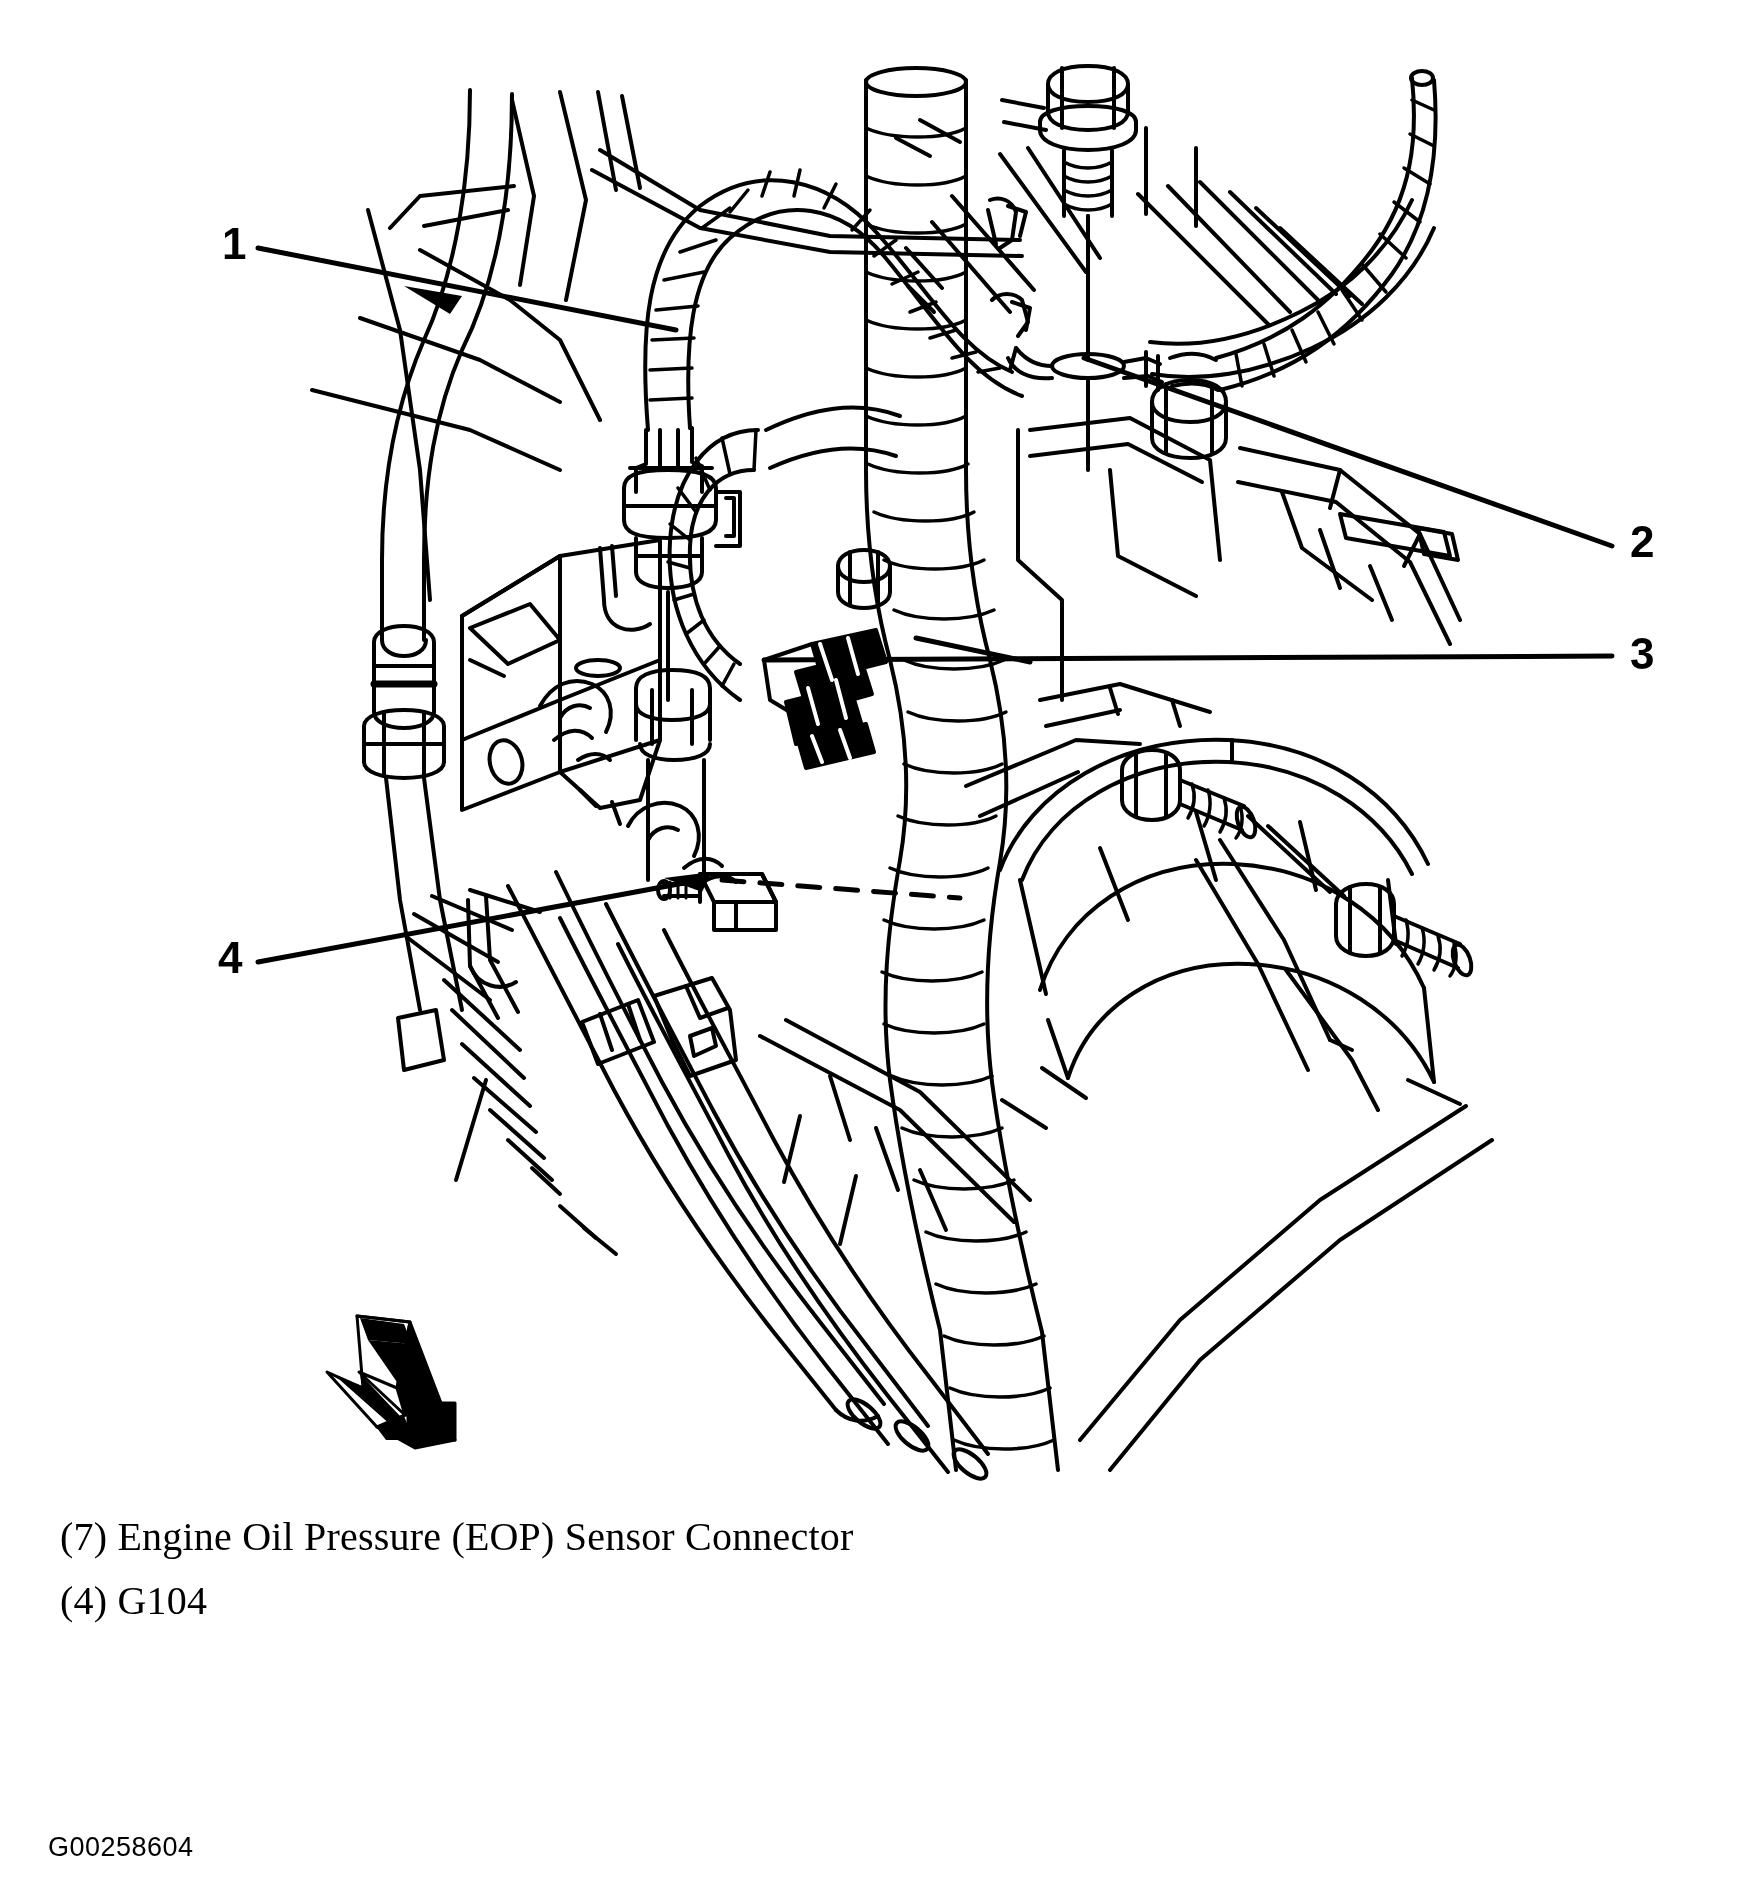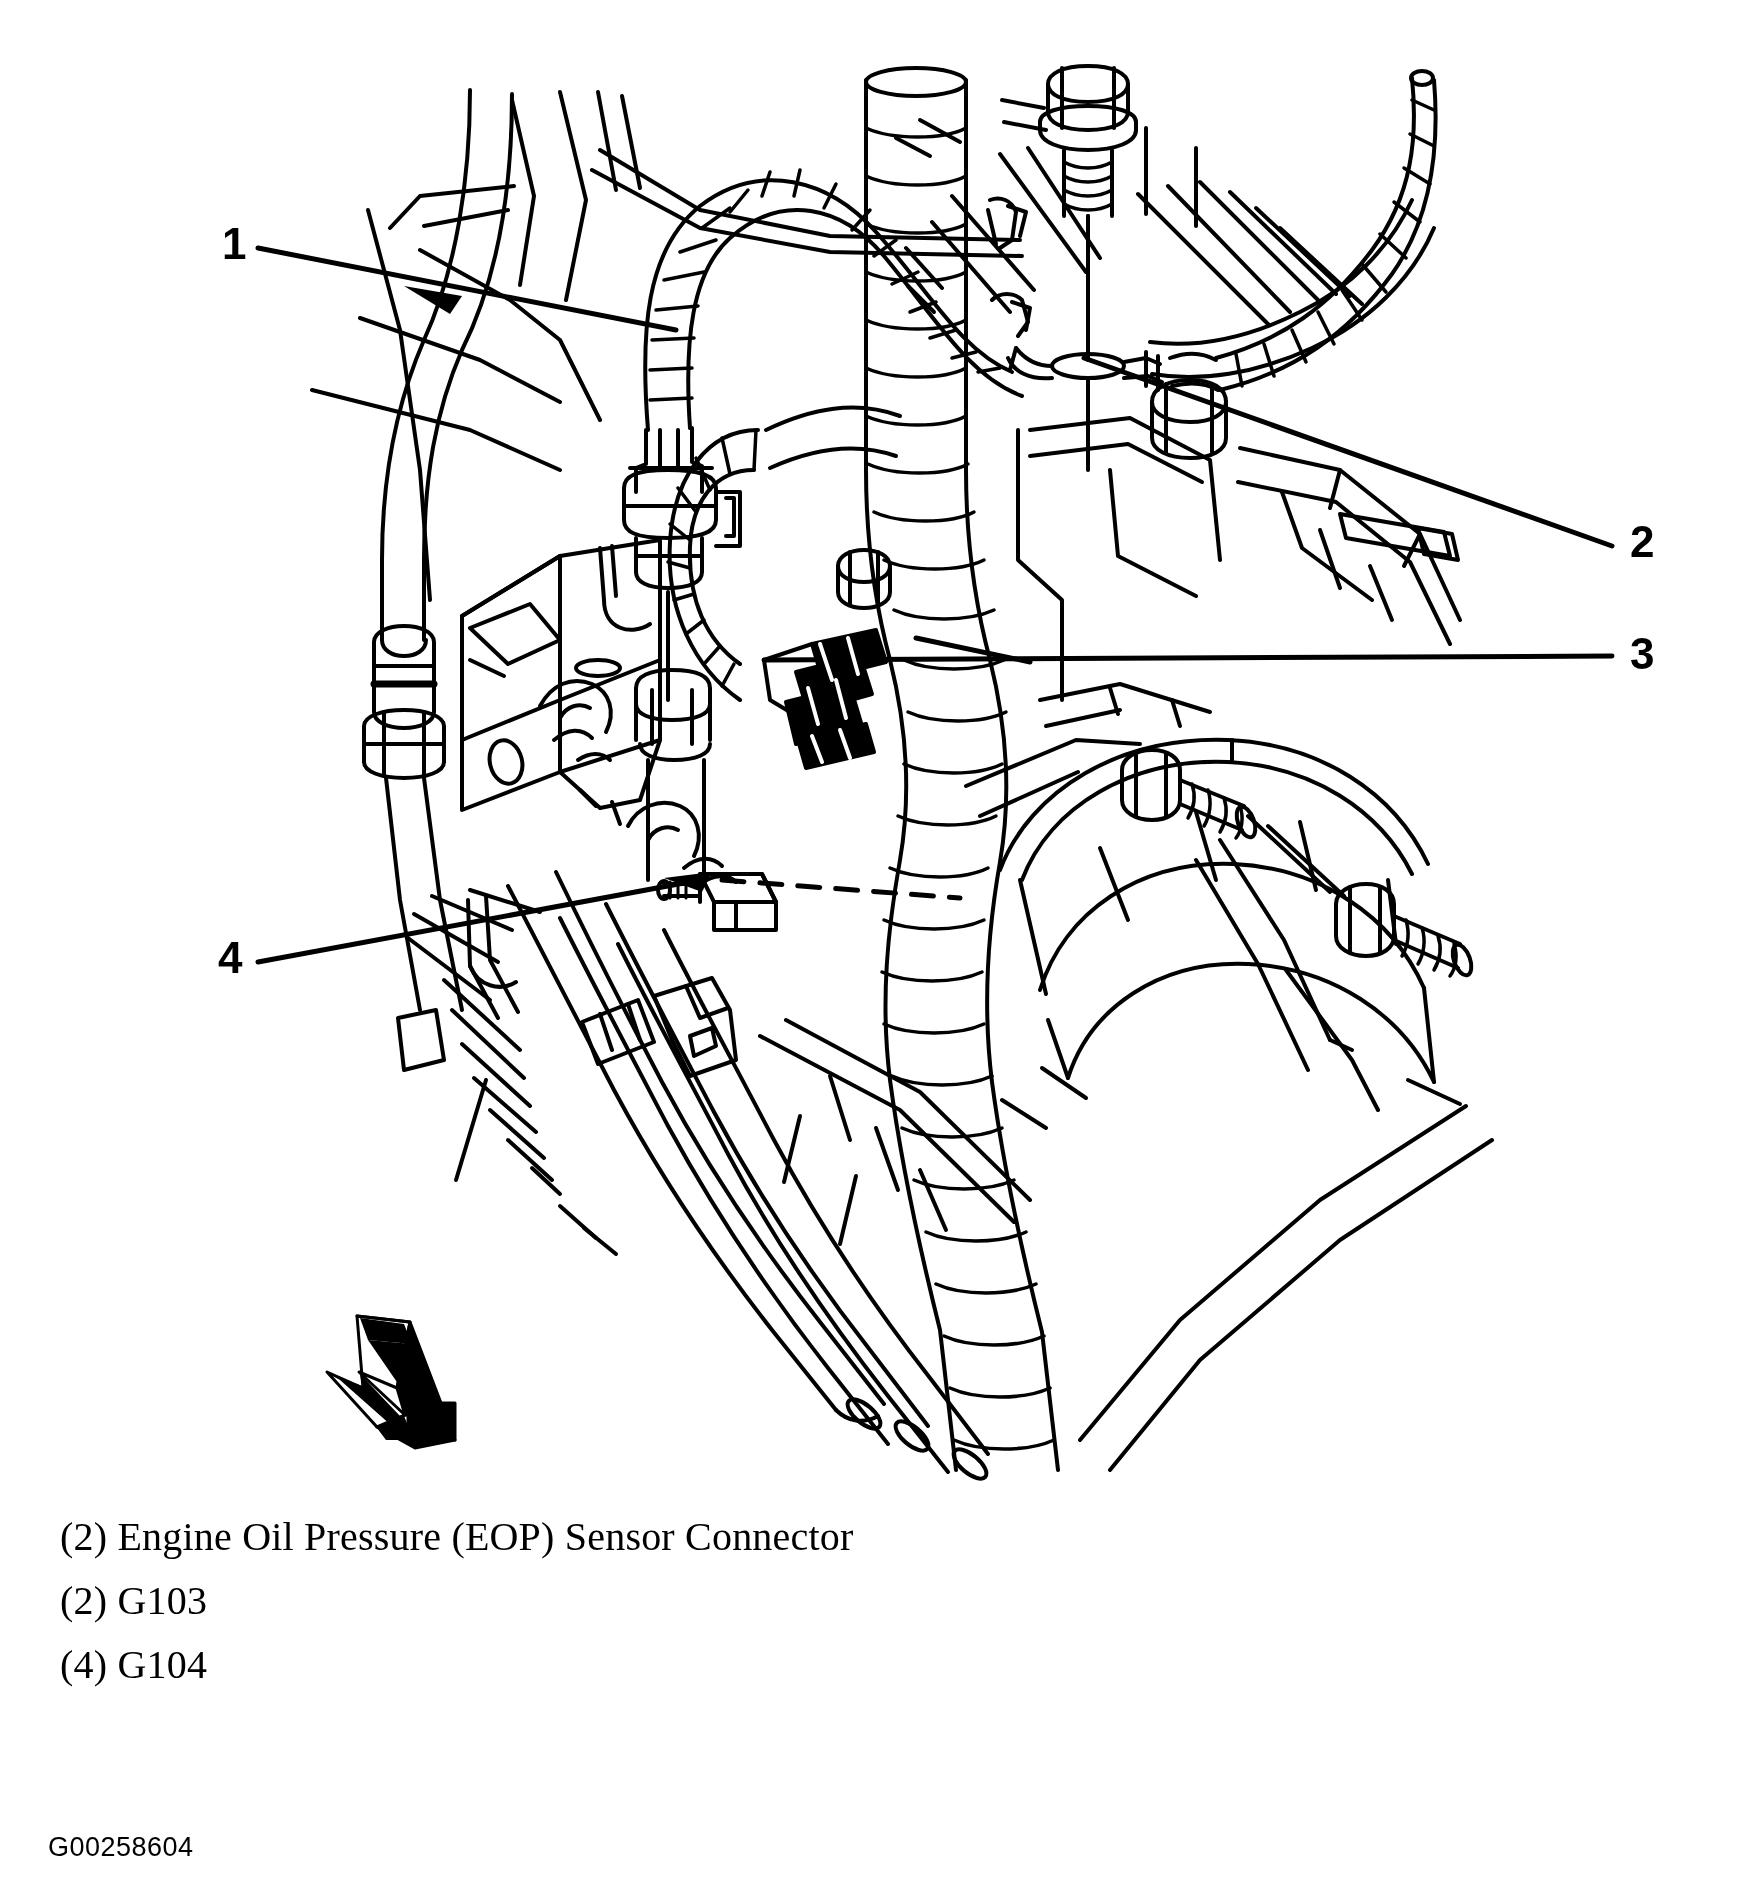--- a/index.html
+++ b/index.html
@@ -533,18 +533,17 @@
     </g>
   </svg>
 
   <div class="callout" style="left:222px;top:222px;">1</div>
   <div class="callout" style="left:1630px;top:520px;">2</div>
   <div class="callout" style="left:1630px;top:632px;">3</div>
   <div class="callout" style="left:218px;top:936px;">4</div>
 </div>
 
 <div id="legend">
-  <div class="legend-line">(2) Engine Oil Pressure (EOP) Sensor Connector</div>
-  <div class="legend-line">(2) G103</div>
+  <div class="legend-line">(7) Engine Oil Pressure (EOP) Sensor Connector</div>
   <div class="legend-line">(4) G104</div>
 </div>
 
 <div id="figure-id">G00258604</div>
 
 </body></html>

